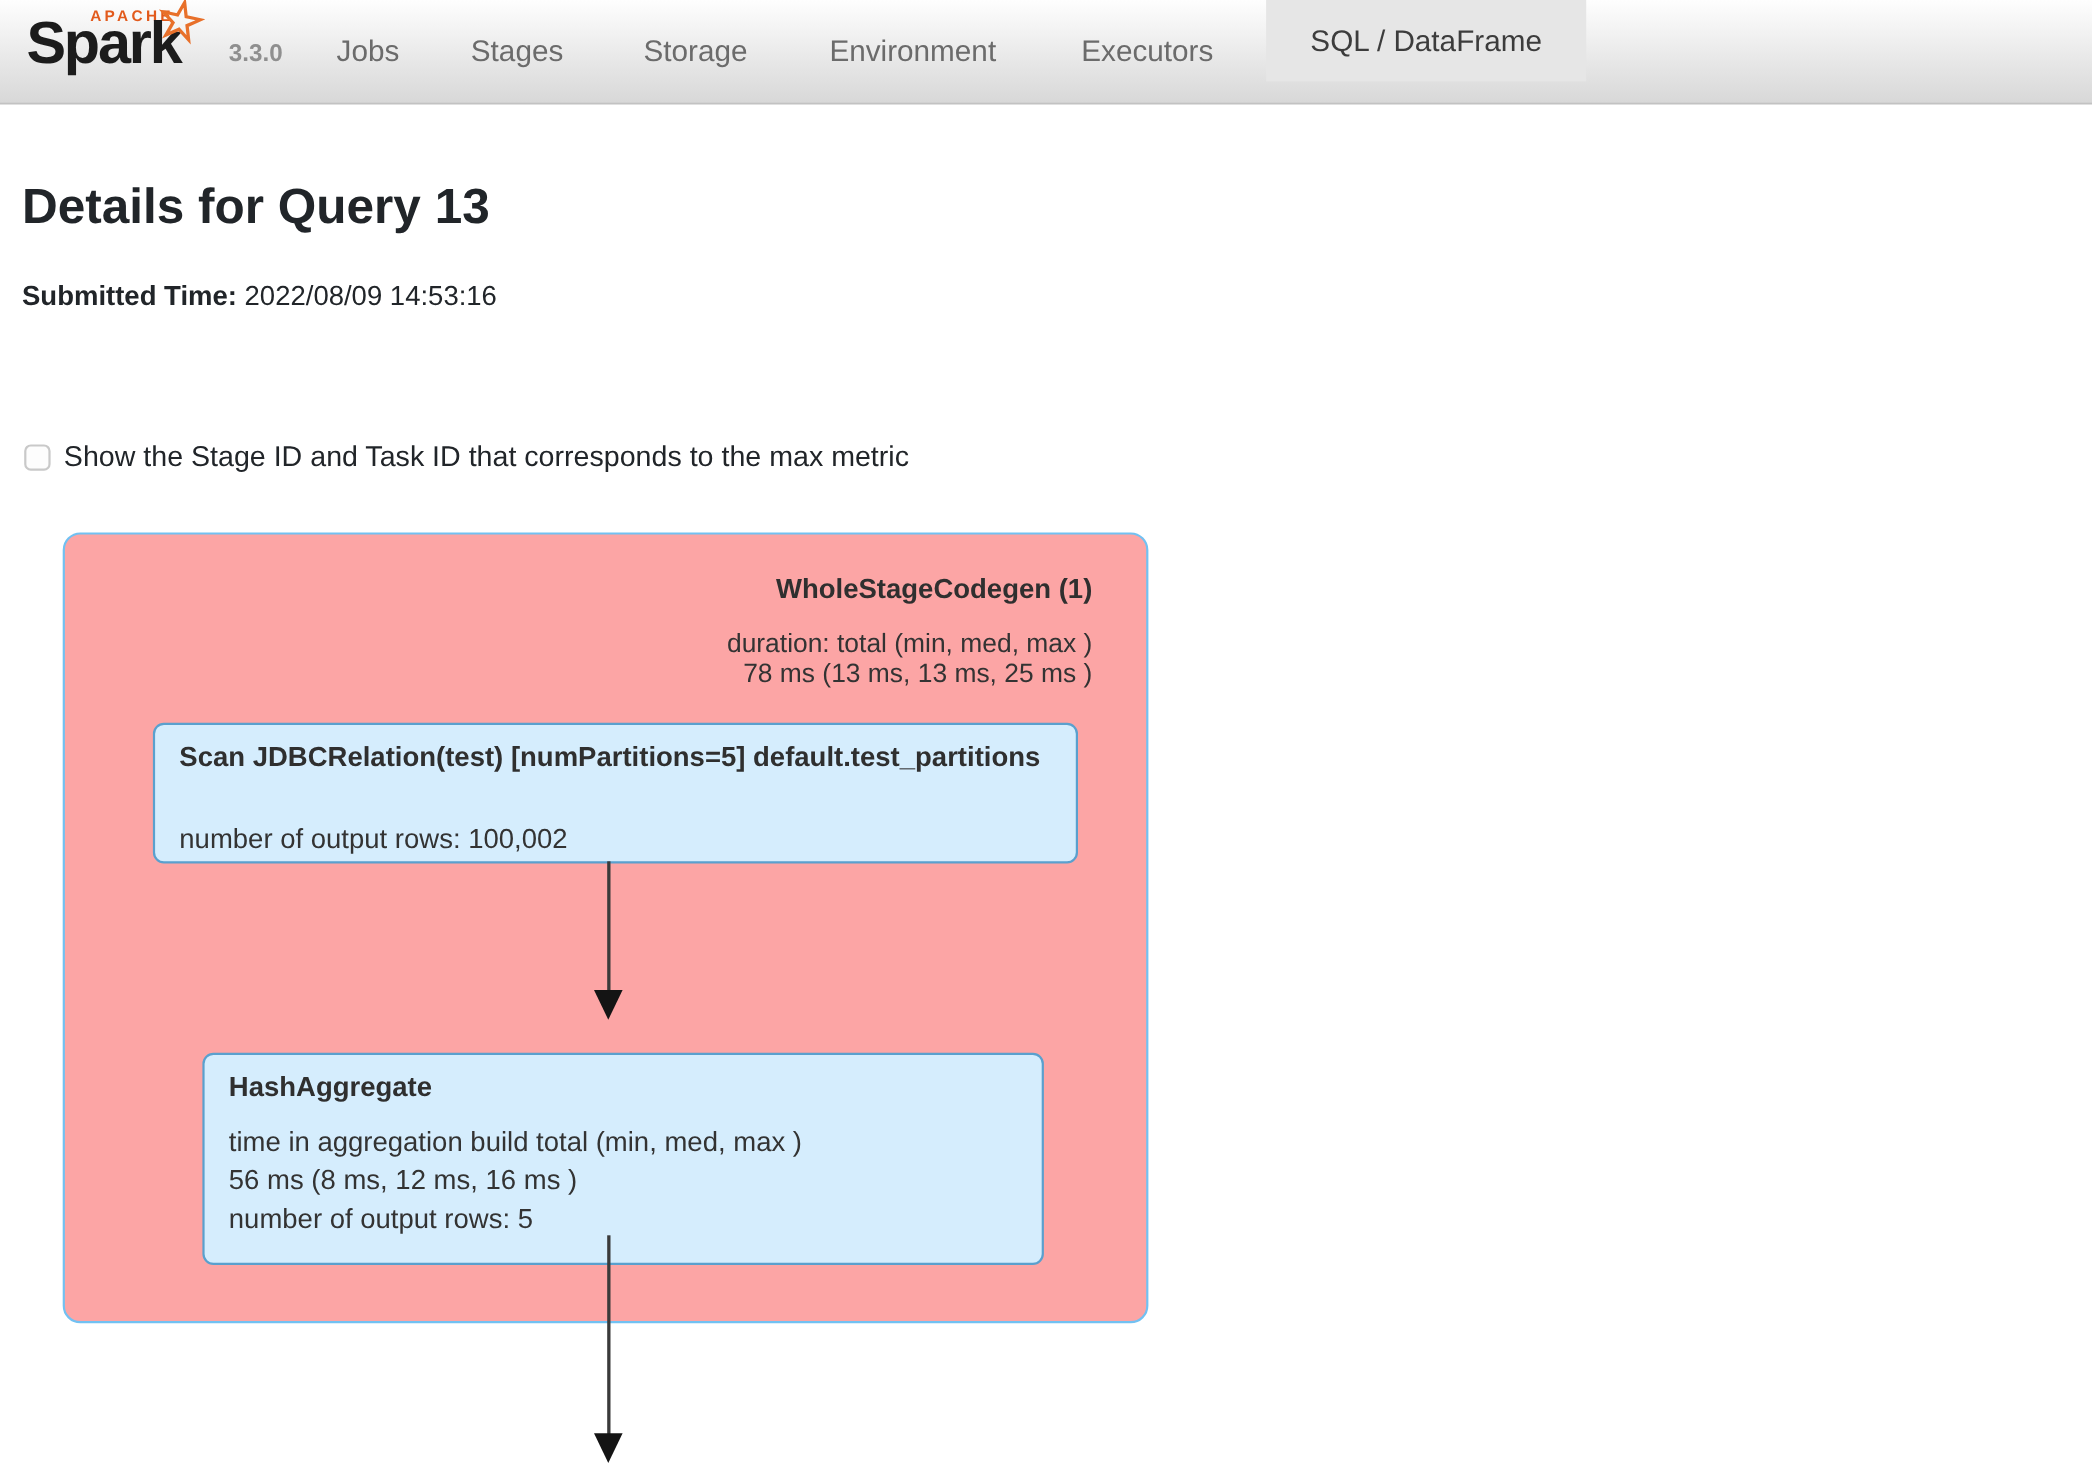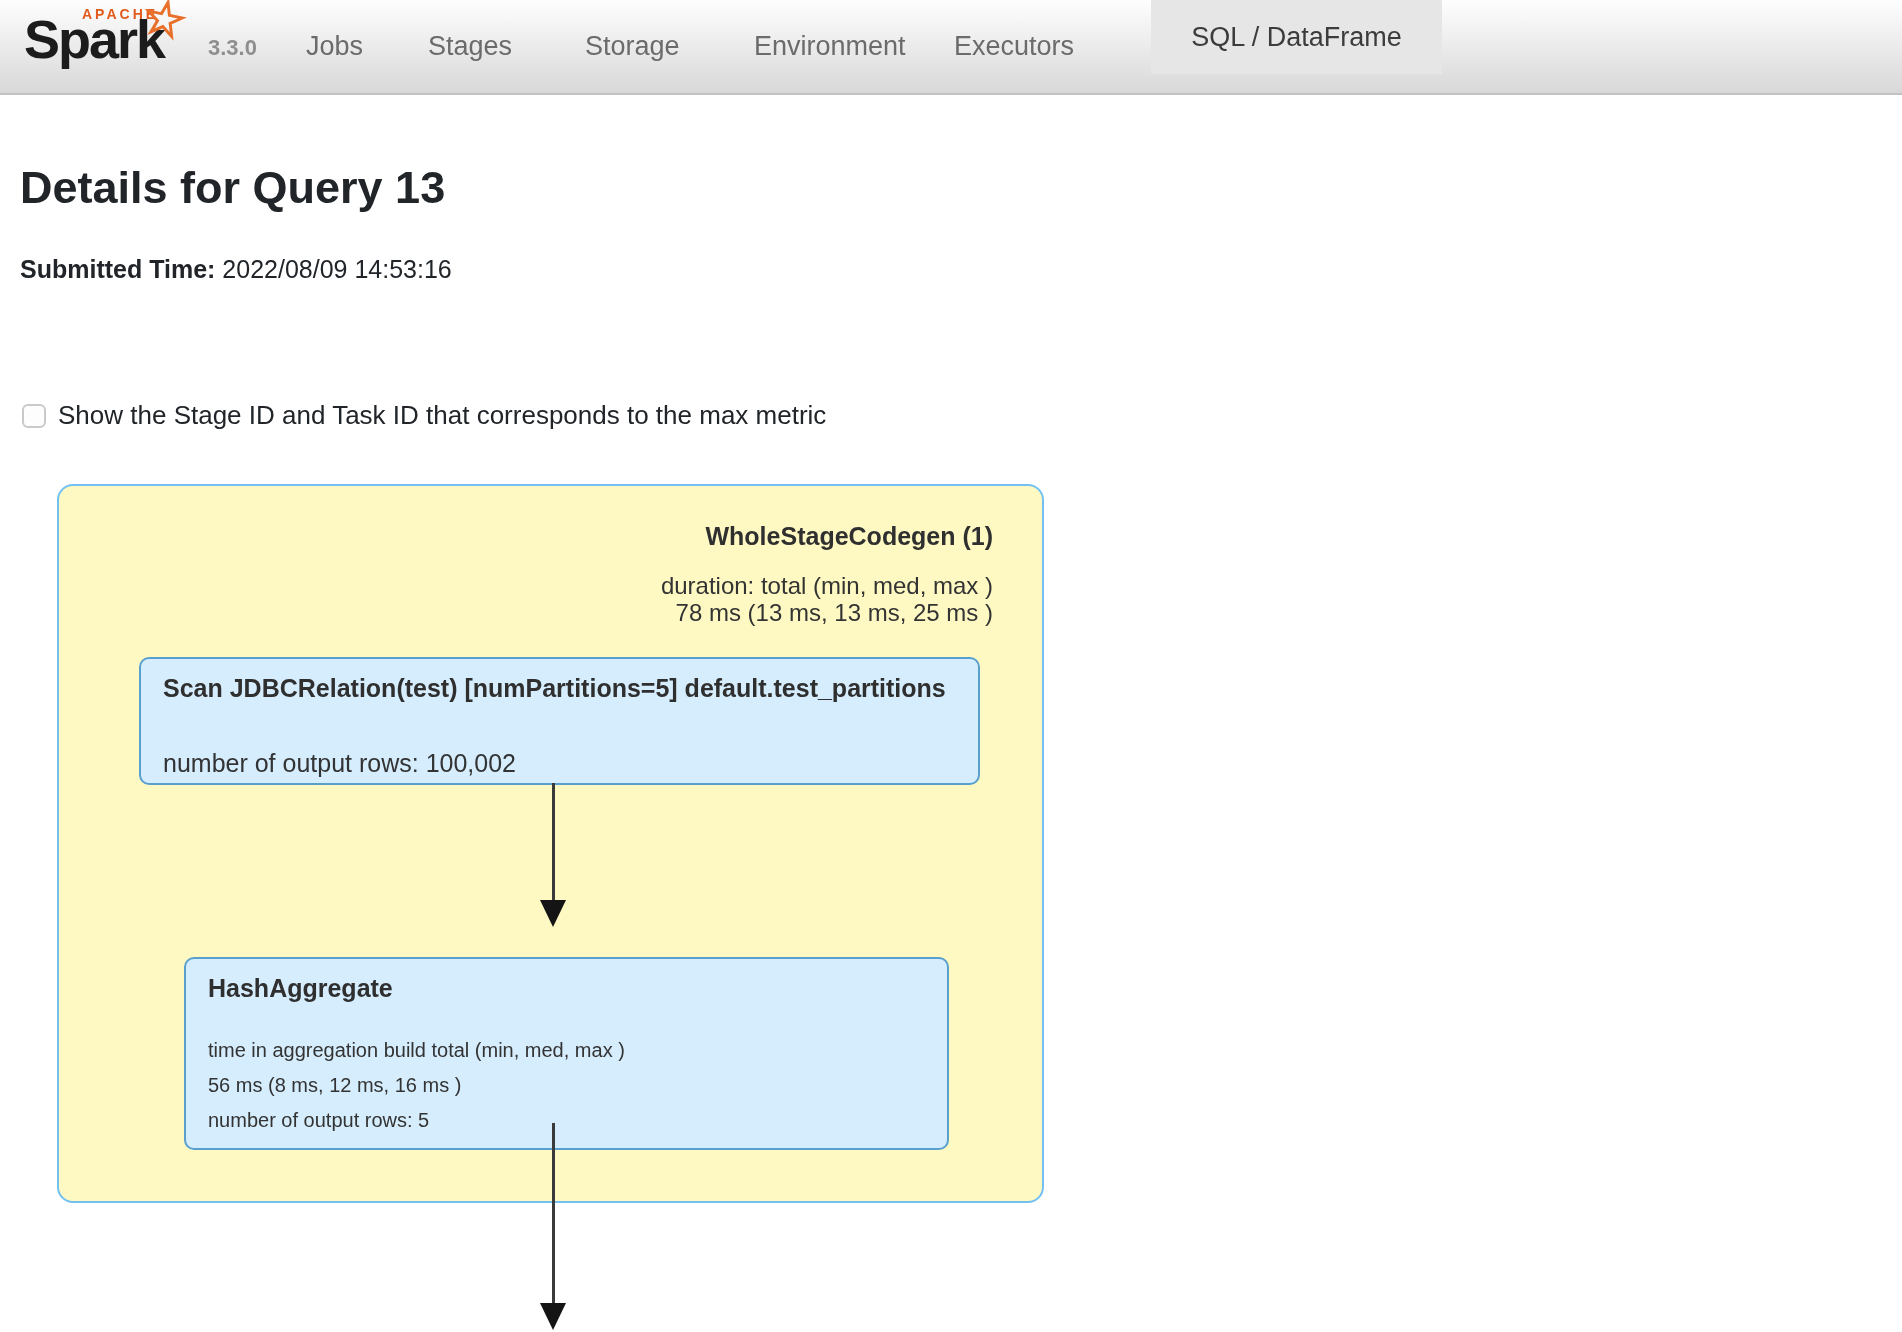--- a/index.html
+++ b/index.html
@@ -29,21 +29,21 @@
   .logo-version {
     position: absolute; left: 188px; top: 35px;
     font-size: 22px; font-weight: 700; color: #8f8f8f;
   }
   .nav-item {
     position: absolute; top: 0; height: 93px; display: flex; align-items: center;
     font-size: 27px; color: #6b6b6b; cursor: pointer;
   }
   .nav-item.i0 { left: 306px; } .nav-item.i1 { left: 428px; }
   .nav-item.i2 { left: 585px; } .nav-item.i3 { left: 754px; }
-  .nav-item.i4 { left: 954px; text-align: center; }
+  .nav-item.i4 { left: 983px; text-align: center; }
   .nav-tab-active {
     position: absolute; left: 1151px; top: 0; width: 291px; height: 74px;
     background: #e6e6e6; display: flex; align-items: center; justify-content: center;
     font-size: 27px; color: #3c3c3c; cursor: pointer;
   }
 
   
   .page-title {
     position: absolute; left: 20px; top: 162px;
     font-size: 45px; font-weight: 700; color: #212529;
@@ -58,34 +58,34 @@
   .check-box {
     appearance: none; -webkit-appearance: none;
     width: 24px; height: 24px; border: 2px solid #c9c9c9; border-radius: 6px;
     background: #fdfdfd; margin: 0 12px 0 0; cursor: pointer;
   }
   .check-label { font-size: 26px; color: #212529; }
 
   
   .cluster {
     position: absolute; left: 57px; top: 484px; width: 987px; height: 719px;
-    background: #fef9c3; border: 2px solid #72c1f2; border-radius: 16px;
+    background: #fca5a5; border: 2px solid #72c1f2; border-radius: 16px;
   }
   .cluster-head { position: absolute; right: 49px; top: 36px; text-align: right; }
   .cluster-title { font-size: 25px; font-weight: 700; color: #2f2f2f; }
   .cluster-metrics { margin-top: 21px; font-size: 24px; line-height: 27px; color: #333333; }
   .node {
     position: absolute; background: #d5edfd; border: 2px solid #5aa0ce; border-radius: 10px;
     color: #333333; padding: 15px 22px; cursor: default;
   }
   .node-1 { left: 80px; top: 171px; width: 841px; height: 128px; }
   .node-2 { left: 125px; top: 471px; width: 765px; height: 193px; }
   .node-title { font-size: 25px; font-weight: 700; color: #2f2f2f; }
   .node-1 .node-metrics { margin-top: 43px; font-size: 25px; line-height: 35px; }
-  .node-2 .node-metrics { margin-top: 30px; font-size: 20px; line-height: 35px; }
+  .node-2 .node-metrics { margin-top: 18px; font-size: 25px; line-height: 35px; }
 
   .edge-line { position: absolute; width: 3px; background: #3a3a3a; }
   .edge-1-line { left: 552px; top: 783px; height: 119px; }
   .edge-2-line { left: 552px; top: 1123px; height: 182px; }
   .edge-head {
     position: absolute; width: 0; height: 0;
     border-left: 13px solid transparent; border-right: 13px solid transparent;
     border-top: 27px solid #141414;
   }
   .edge-1-head { left: 540px; top: 900px; }

